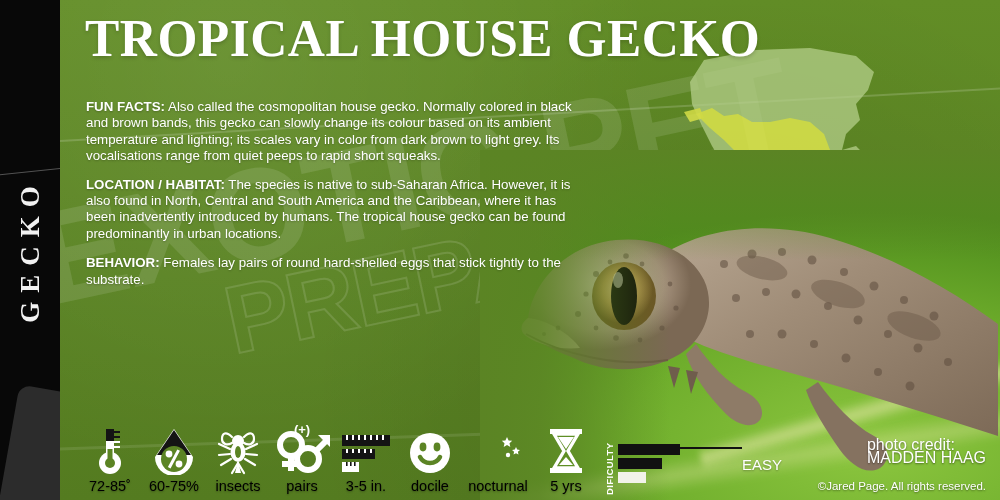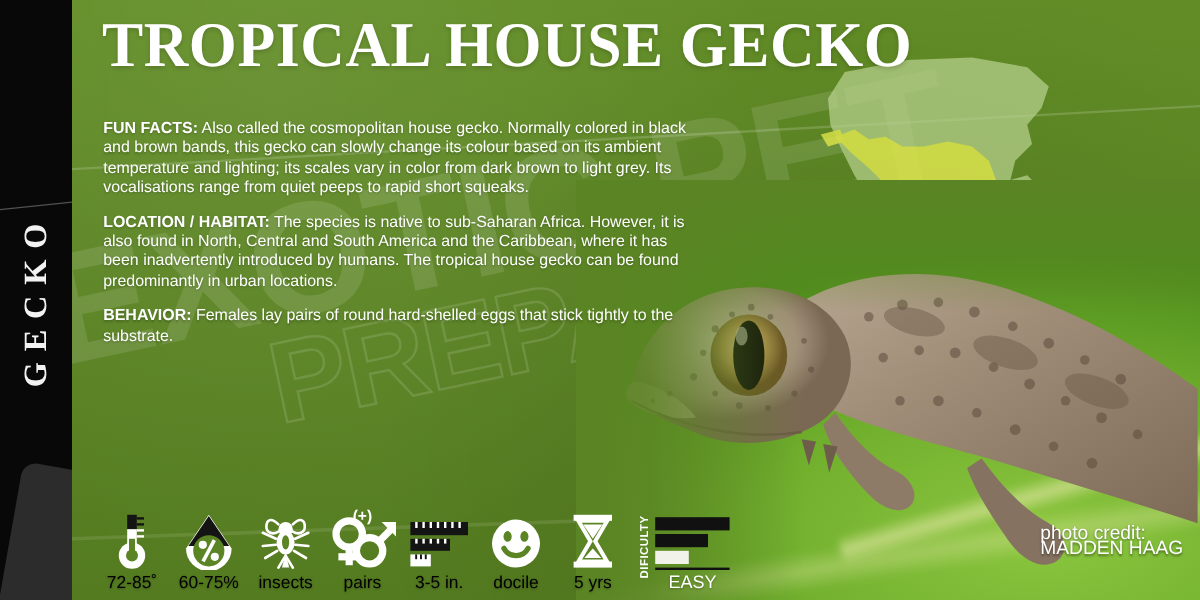--- a/index.html
+++ b/index.html
@@ -190,21 +190,21 @@
     display:flex; align-items:flex-start; gap:3px;
     margin-left:6px;
   }
   .diff-lbl{
     writing-mode:vertical-rl;
     transform:rotate(180deg);
     font-size:9.5px; font-weight:700; letter-spacing:.4px;
     color:#ffffff; height:50px; line-height:11px;
     display:flex; align-items:center; justify-content:center;
   }
-  .diff-right{ display:flex; flex-direction:column; align-items:flex-start; }
+  .diff-right{ display:flex; flex-direction:row; align-items:flex-start; }
   .bars{ display:flex; flex-direction:column; gap:3px; width:62px; }
   .bar{ height:11px; }
   .bar.b1{ width:62px; background:#111; }
   .bar.b2{ width:44px; background:#111; }
   .bar.b3{ width:28px; background:#f2f2ea; }
   .bar-base{ width:62px; height:2px; background:#111; margin-top:3px; }
   .diff-cap{
     margin-top:2px; font-size:15px; color:#fff; align-self:center;
     text-shadow:0 1px 2px rgba(0,0,0,.3);
   }
@@ -487,20 +487,31 @@
           <svg width="46" height="48" viewBox="0 0 46 48">
             <circle cx="23" cy="26" r="20" fill="#fff"></circle>
             <ellipse cx="16" cy="20" rx="3.4" ry="4.4" fill="#5b8424"></ellipse>
             <ellipse cx="30" cy="20" rx="3.4" ry="4.4" fill="#5b8424"></ellipse>
             <path d="M13,30 C17,38 29,38 33,30" stroke="#5b8424" stroke-width="4.5" fill="none" stroke-linecap="round"></path>
           </svg>
         </div>
         <div class="cap">docile</div>
       </div>
 
+      <div class="ic w-wide">
+        <div class="glyph">
+          <svg width="50" height="48" viewBox="0 0 50 48">
+            <path d="M30,4 A22,22 0 1 0 30,48 A17,17 0 1 1 30,4 Z" fill="#fff"></path>
+            <path d="M34,10 l1.6,3.4 3.6,.4 -2.7,2.5 .8,3.6 -3.3,-1.9 -3.3,1.9 .8,-3.6 -2.7,-2.5 3.6,-.4 z" fill="#fff"></path>
+            <path d="M43,20 l1.2,2.6 2.8,.3 -2.1,1.9 .6,2.8 -2.5,-1.4 -2.5,1.4 .6,-2.8 -2.1,-1.9 2.8,-.3 z" fill="#fff"></path>
+            <circle cx="35" cy="28" r="2.2" fill="#fff"></circle>
+          </svg>
+        </div>
+        <div class="cap">nocturnal</div>
+      </div>
 
       <div class="ic">
         <div class="glyph">
           <svg width="40" height="48" viewBox="0 0 40 48">
             <rect x="4" y="2" width="32" height="5" fill="#fff"></rect>
             <rect x="4" y="41" width="32" height="5" fill="#fff"></rect>
             <path d="M8,7 L32,7 L22,24 L32,41 L8,41 L18,24 Z" fill="none" stroke="#fff" stroke-width="3.4"></path>
             <path d="M12,10 L28,10 L20,22 Z" fill="#fff"></path>
             <path d="M20,30 L27,38 L13,38 Z" fill="#fff"></path>
           </svg>
@@ -520,15 +531,16 @@
           <div class="diff-cap">EASY</div>
         </div>
       </div>
     </div>
 
 
     <div class="credit">
       <div>photo credit:</div>
       <div>MADDEN HAAG</div>
     </div>
+    <div class="copyright">©Jared Page. All rights reserved.</div>
 
   </div>
 </div>
 
 </body></html>

